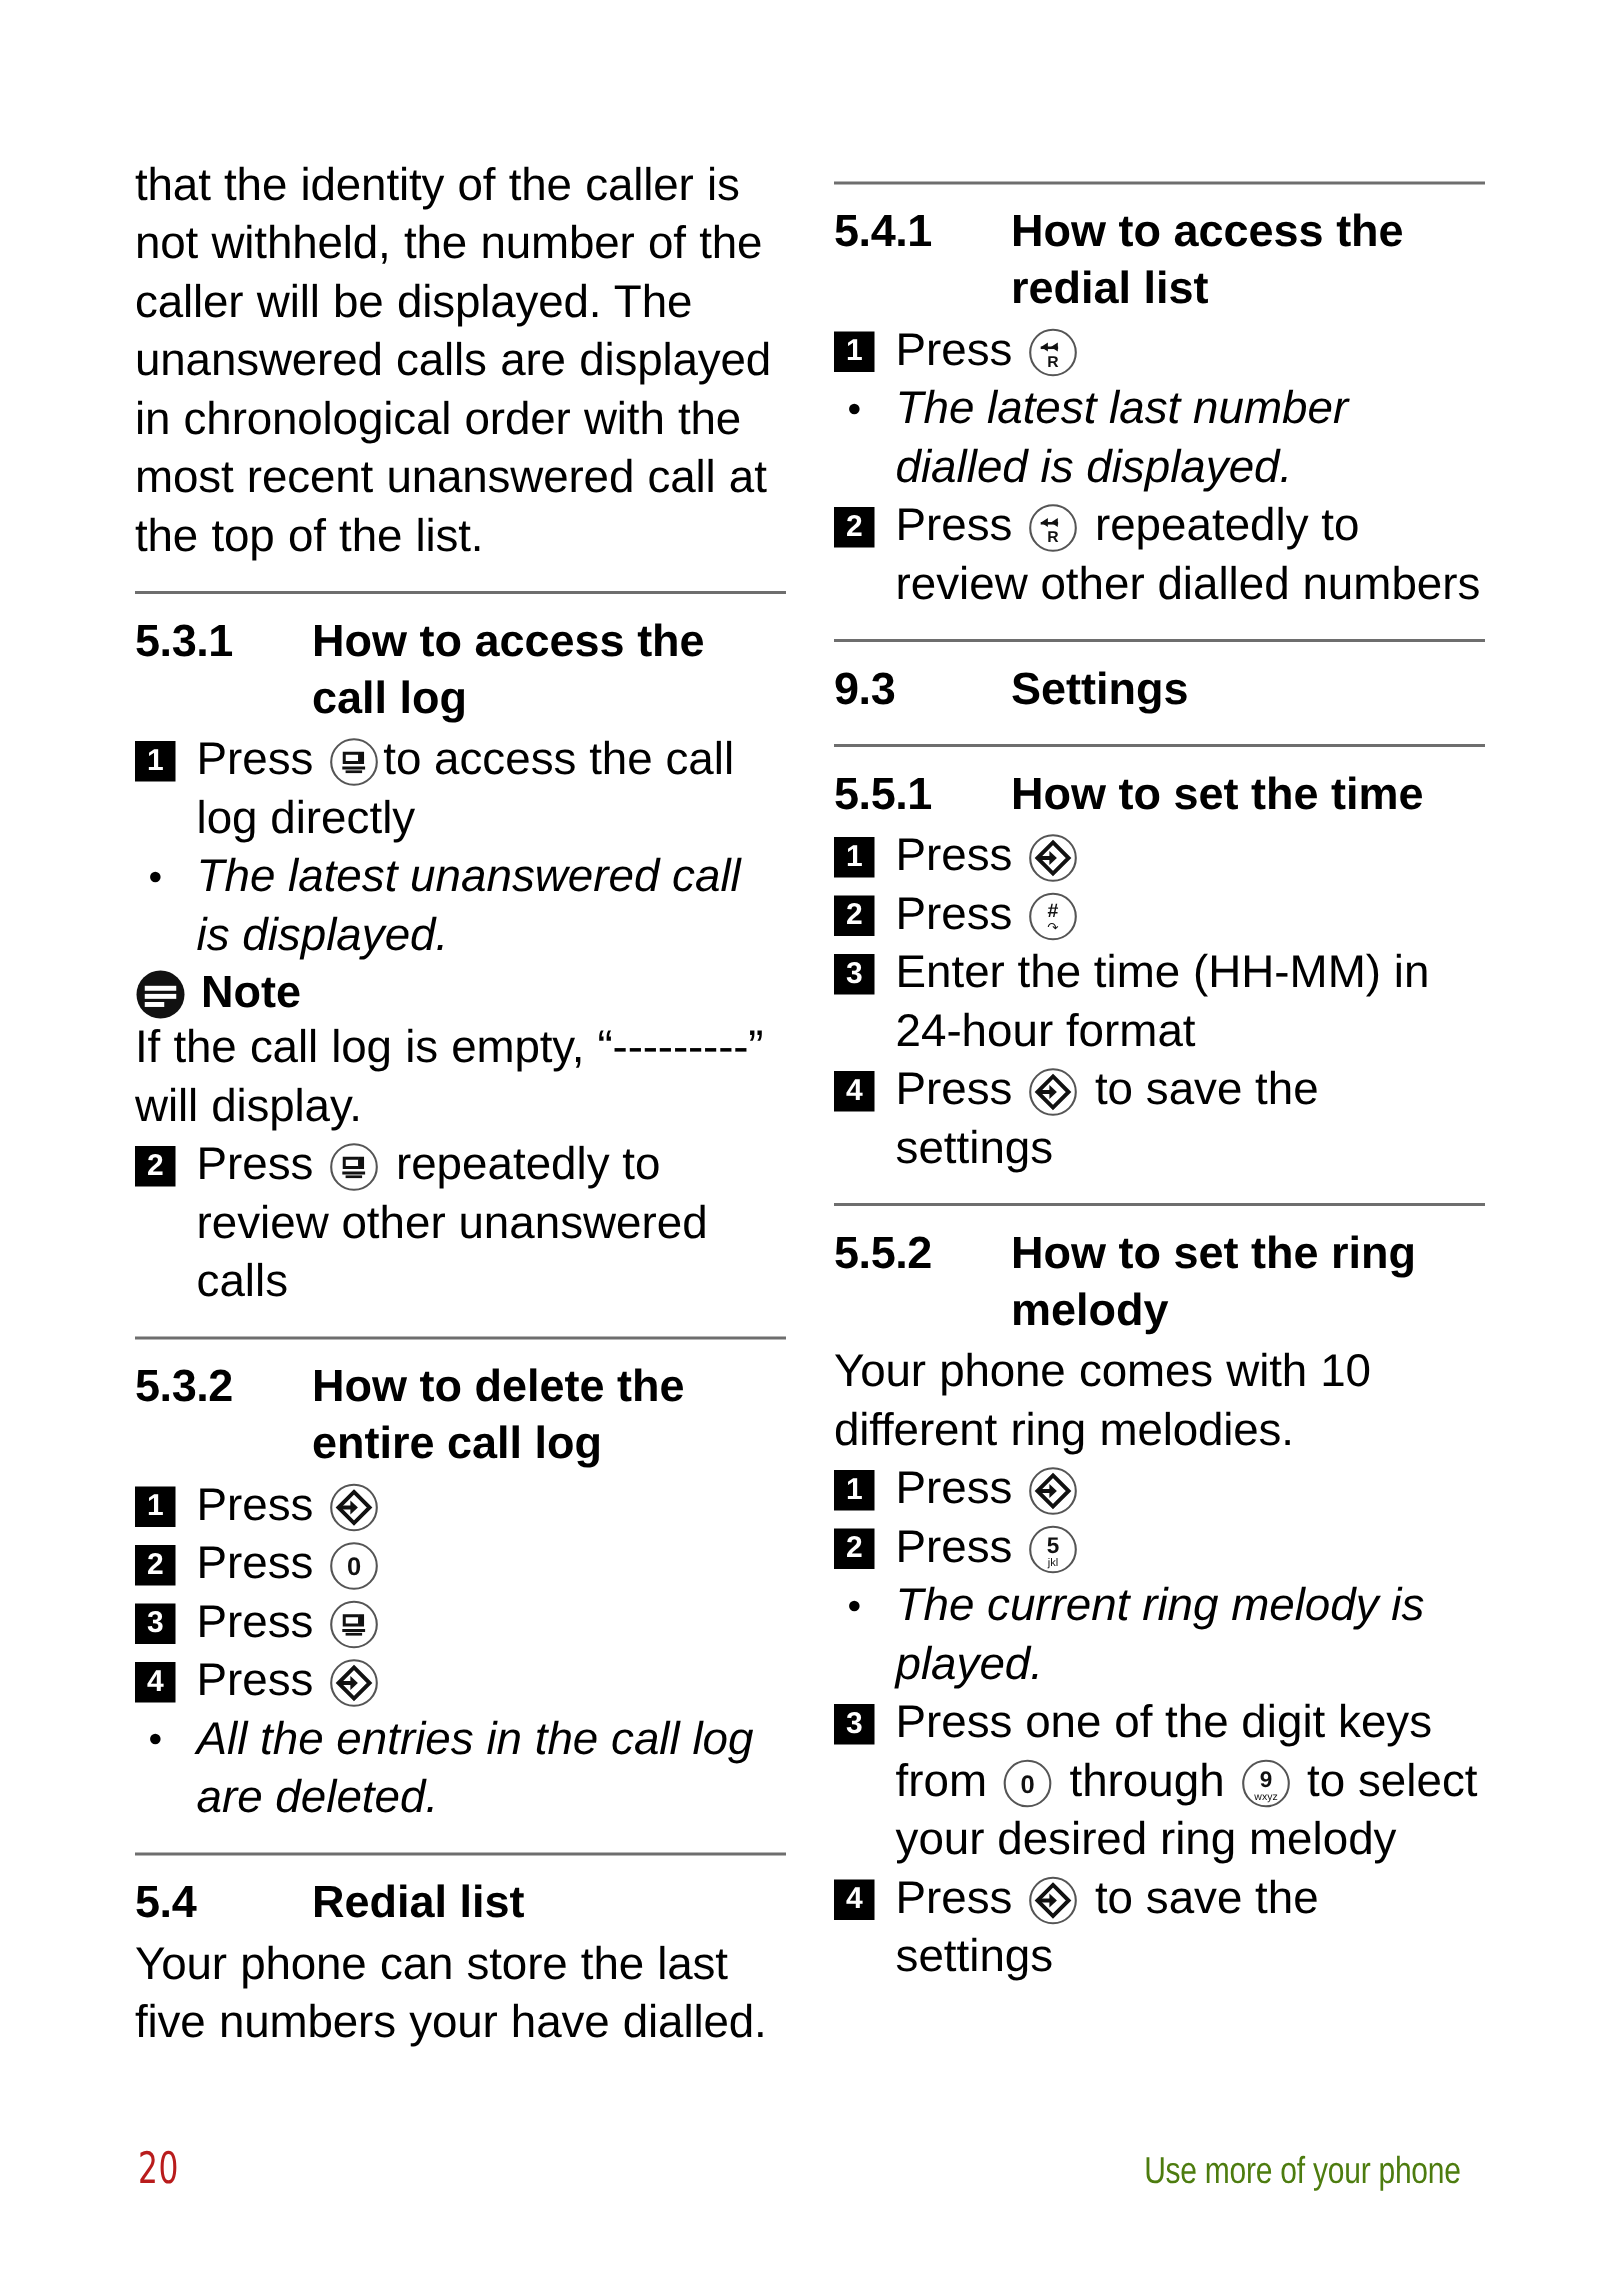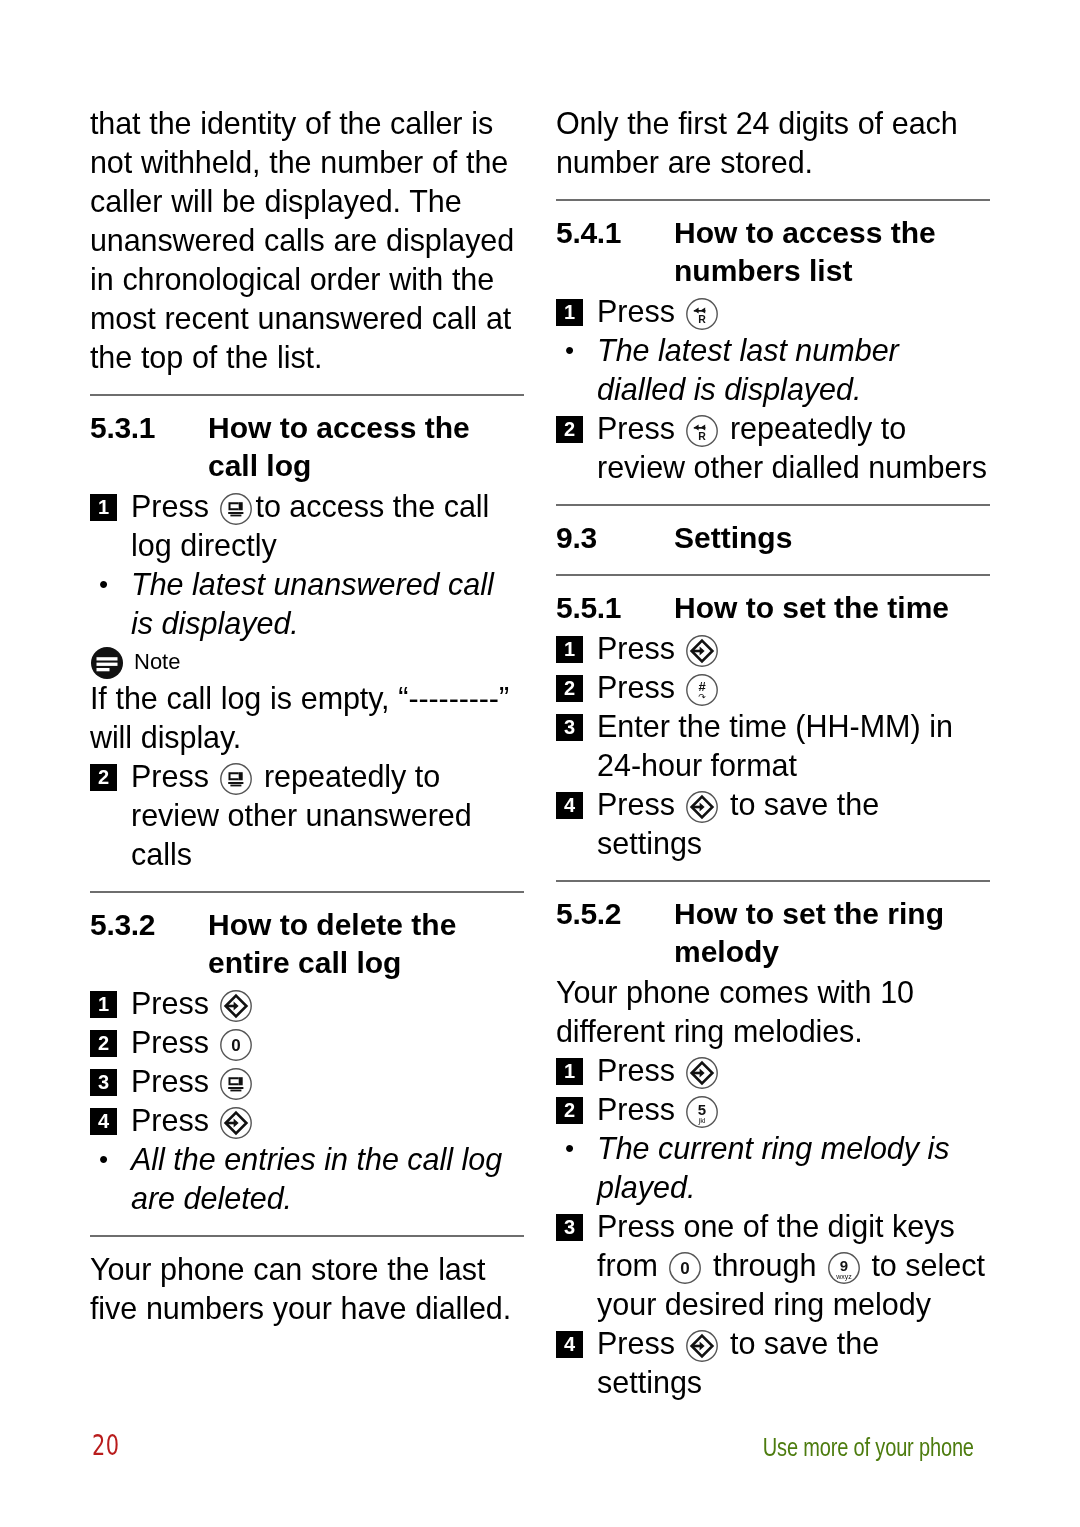--- a/index.html
+++ b/index.html
@@ -119,22 +119,22 @@
   }
   .note .note-icon {
     width: 34px;
     height: 34px;
     flex: 0 0 34px;
     margin-right: 10px;
     position: relative;
     top: 1px;
   }
   .note .note-label {
-    font-weight: normal;
-    font-size: 22px;
+    font-weight: bold;
+    font-size: 30px;
     line-height: 34px;
   }
 
   
   .key {
     display: inline-block;
     width: 38px;
     height: 34px;
     vertical-align: -9px;
     position: relative;
@@ -315,34 +315,37 @@
               </svg></span></span>
       </div>
 
       <div class="bullet">
         <span class="dot">•</span>
         <span class="btext">All the entries in the call log are deleted.</span>
       </div>
 
       <hr class="rule">
 
+      <div class="heading">
+        <span class="num">5.4</span>
+        <span class="txt">Redial list</span>
+      </div>
 
       <p class="para">Your phone can store the last five numbers your have dialled.</p>
 
     </div>
 
     <div class="col">
 
-      <p class="para">Only the first 24 digits of each number are stored.</p>
 
       <hr class="rule">
 
       <div class="heading">
         <span class="num">5.4.1</span>
-        <span class="txt">How to access the numbers list</span>
+        <span class="txt">How to access the redial list</span>
       </div>
 
       <div class="step">
         <span class="badge">1</span>
         <span class="stext"><span>Press</span>
           <span class="key"><svg viewBox="0 0 38 34">
                 <use href="#icon-redial"></use>
               </svg></span></span>
       </div>
 

